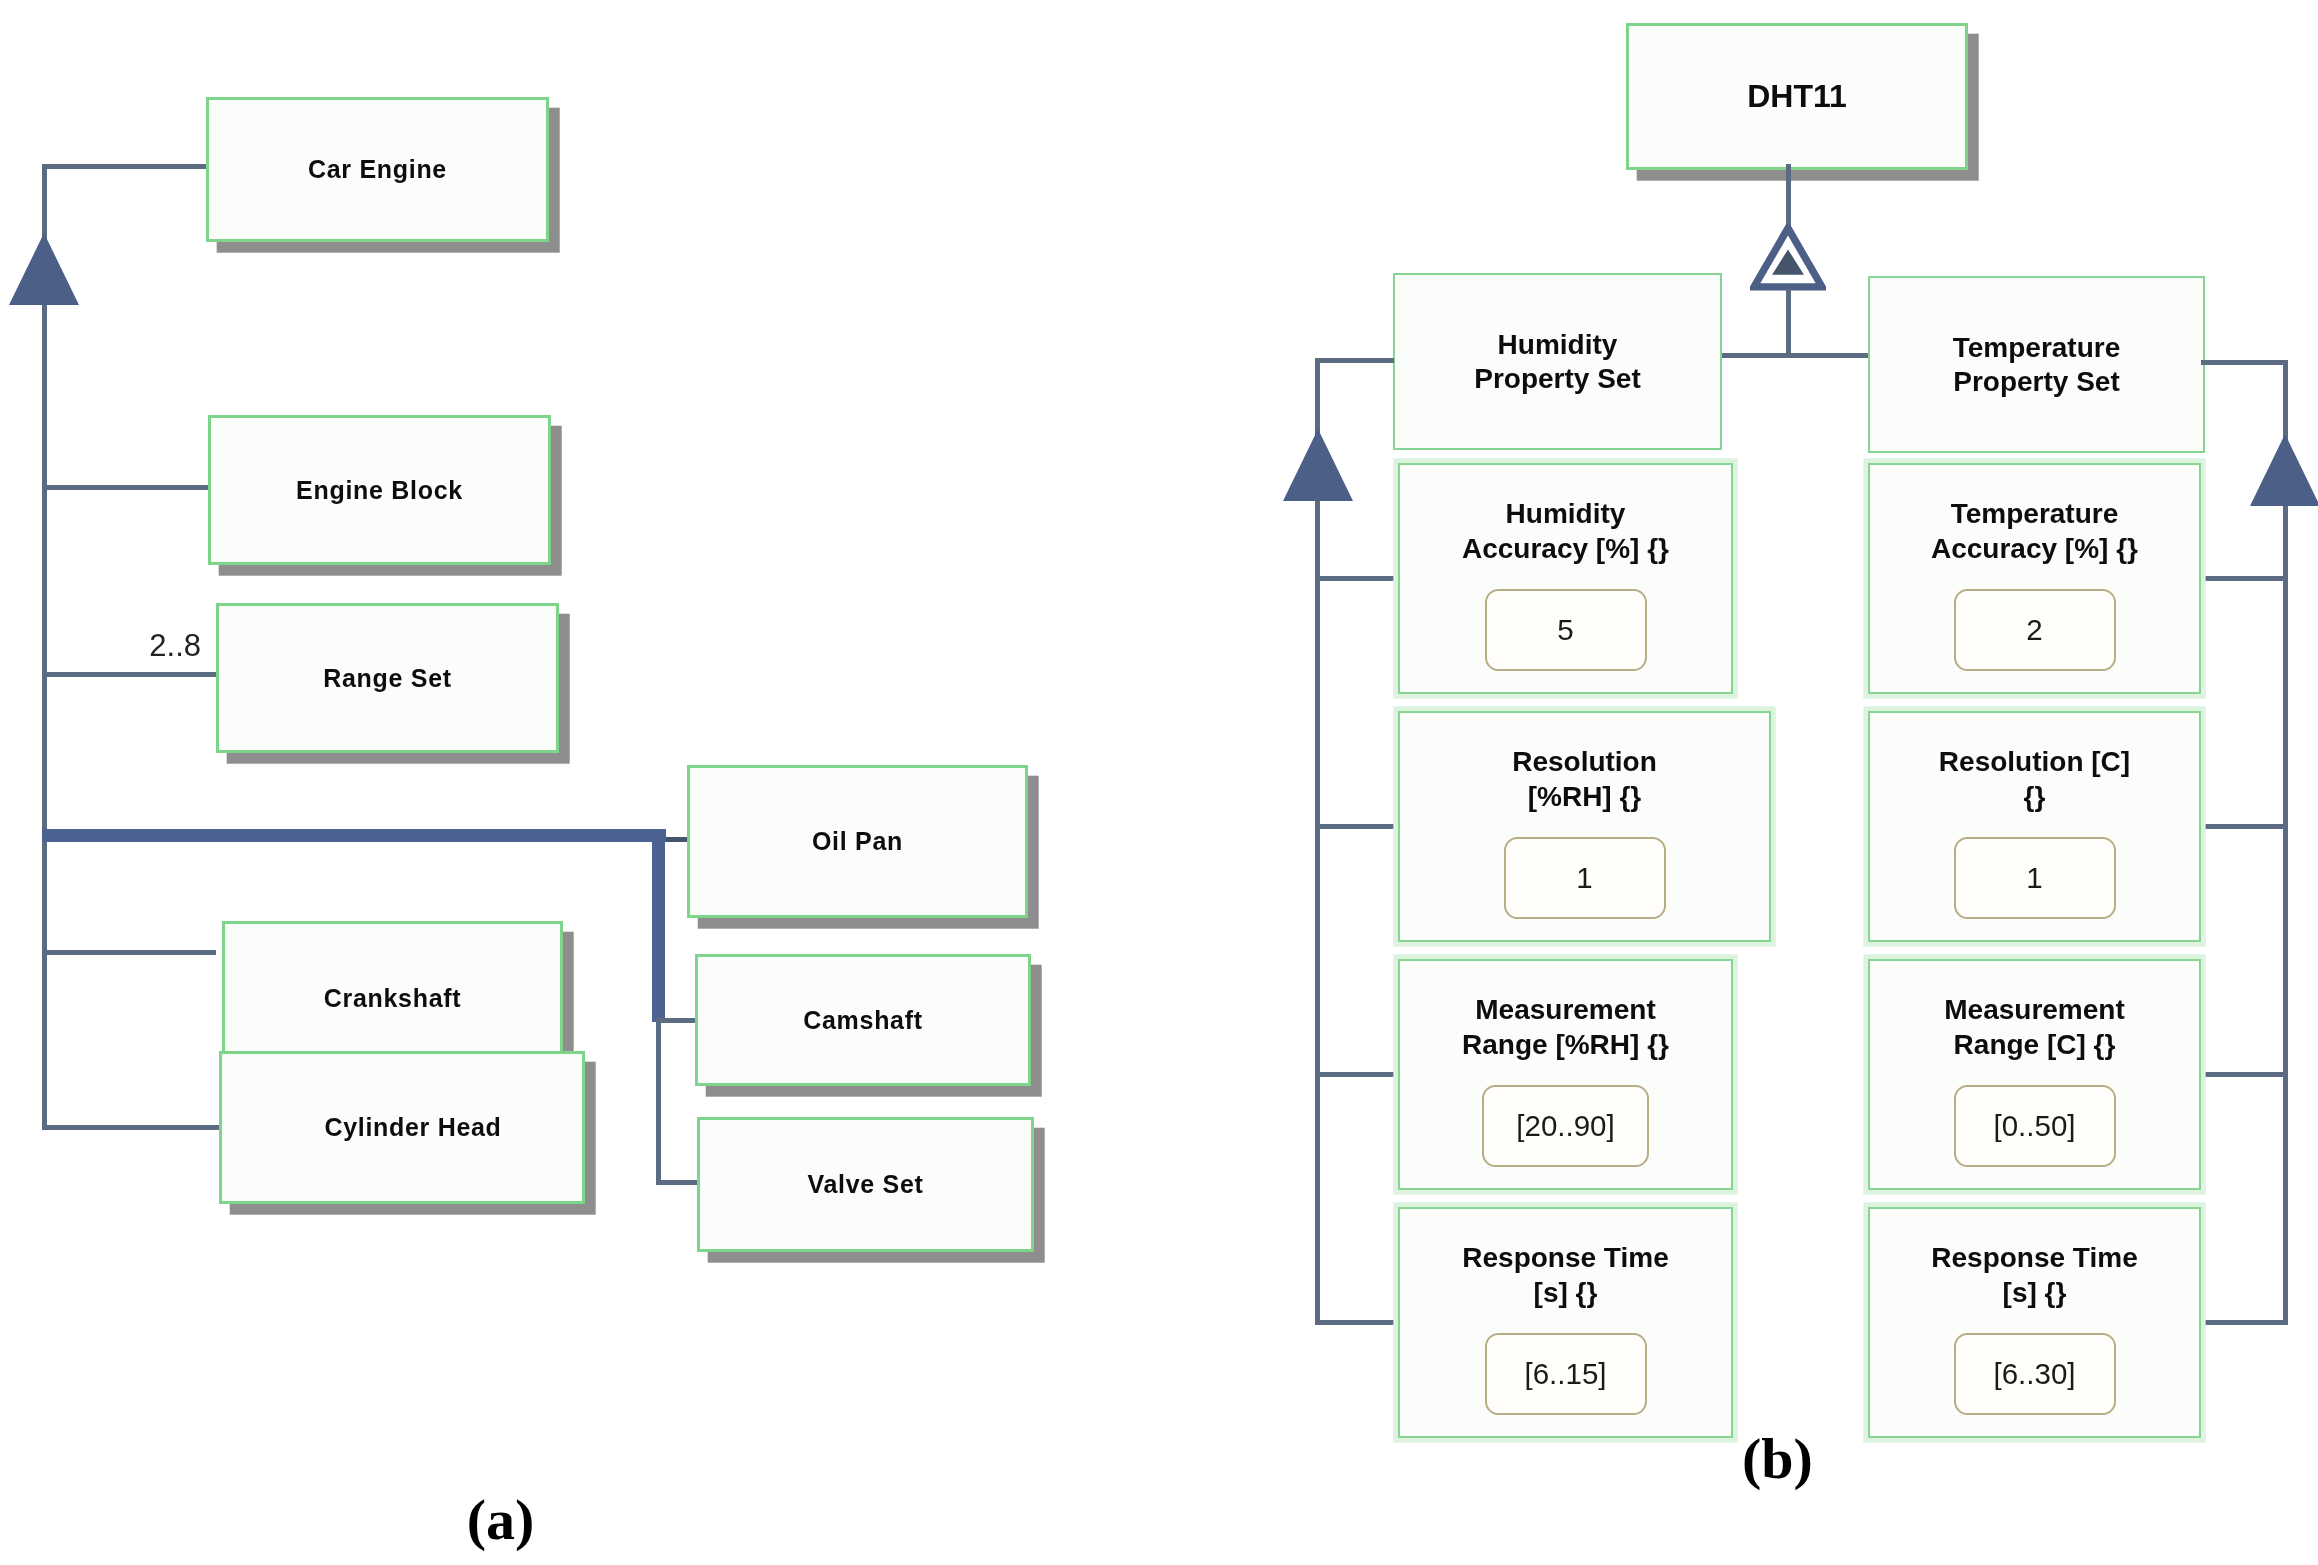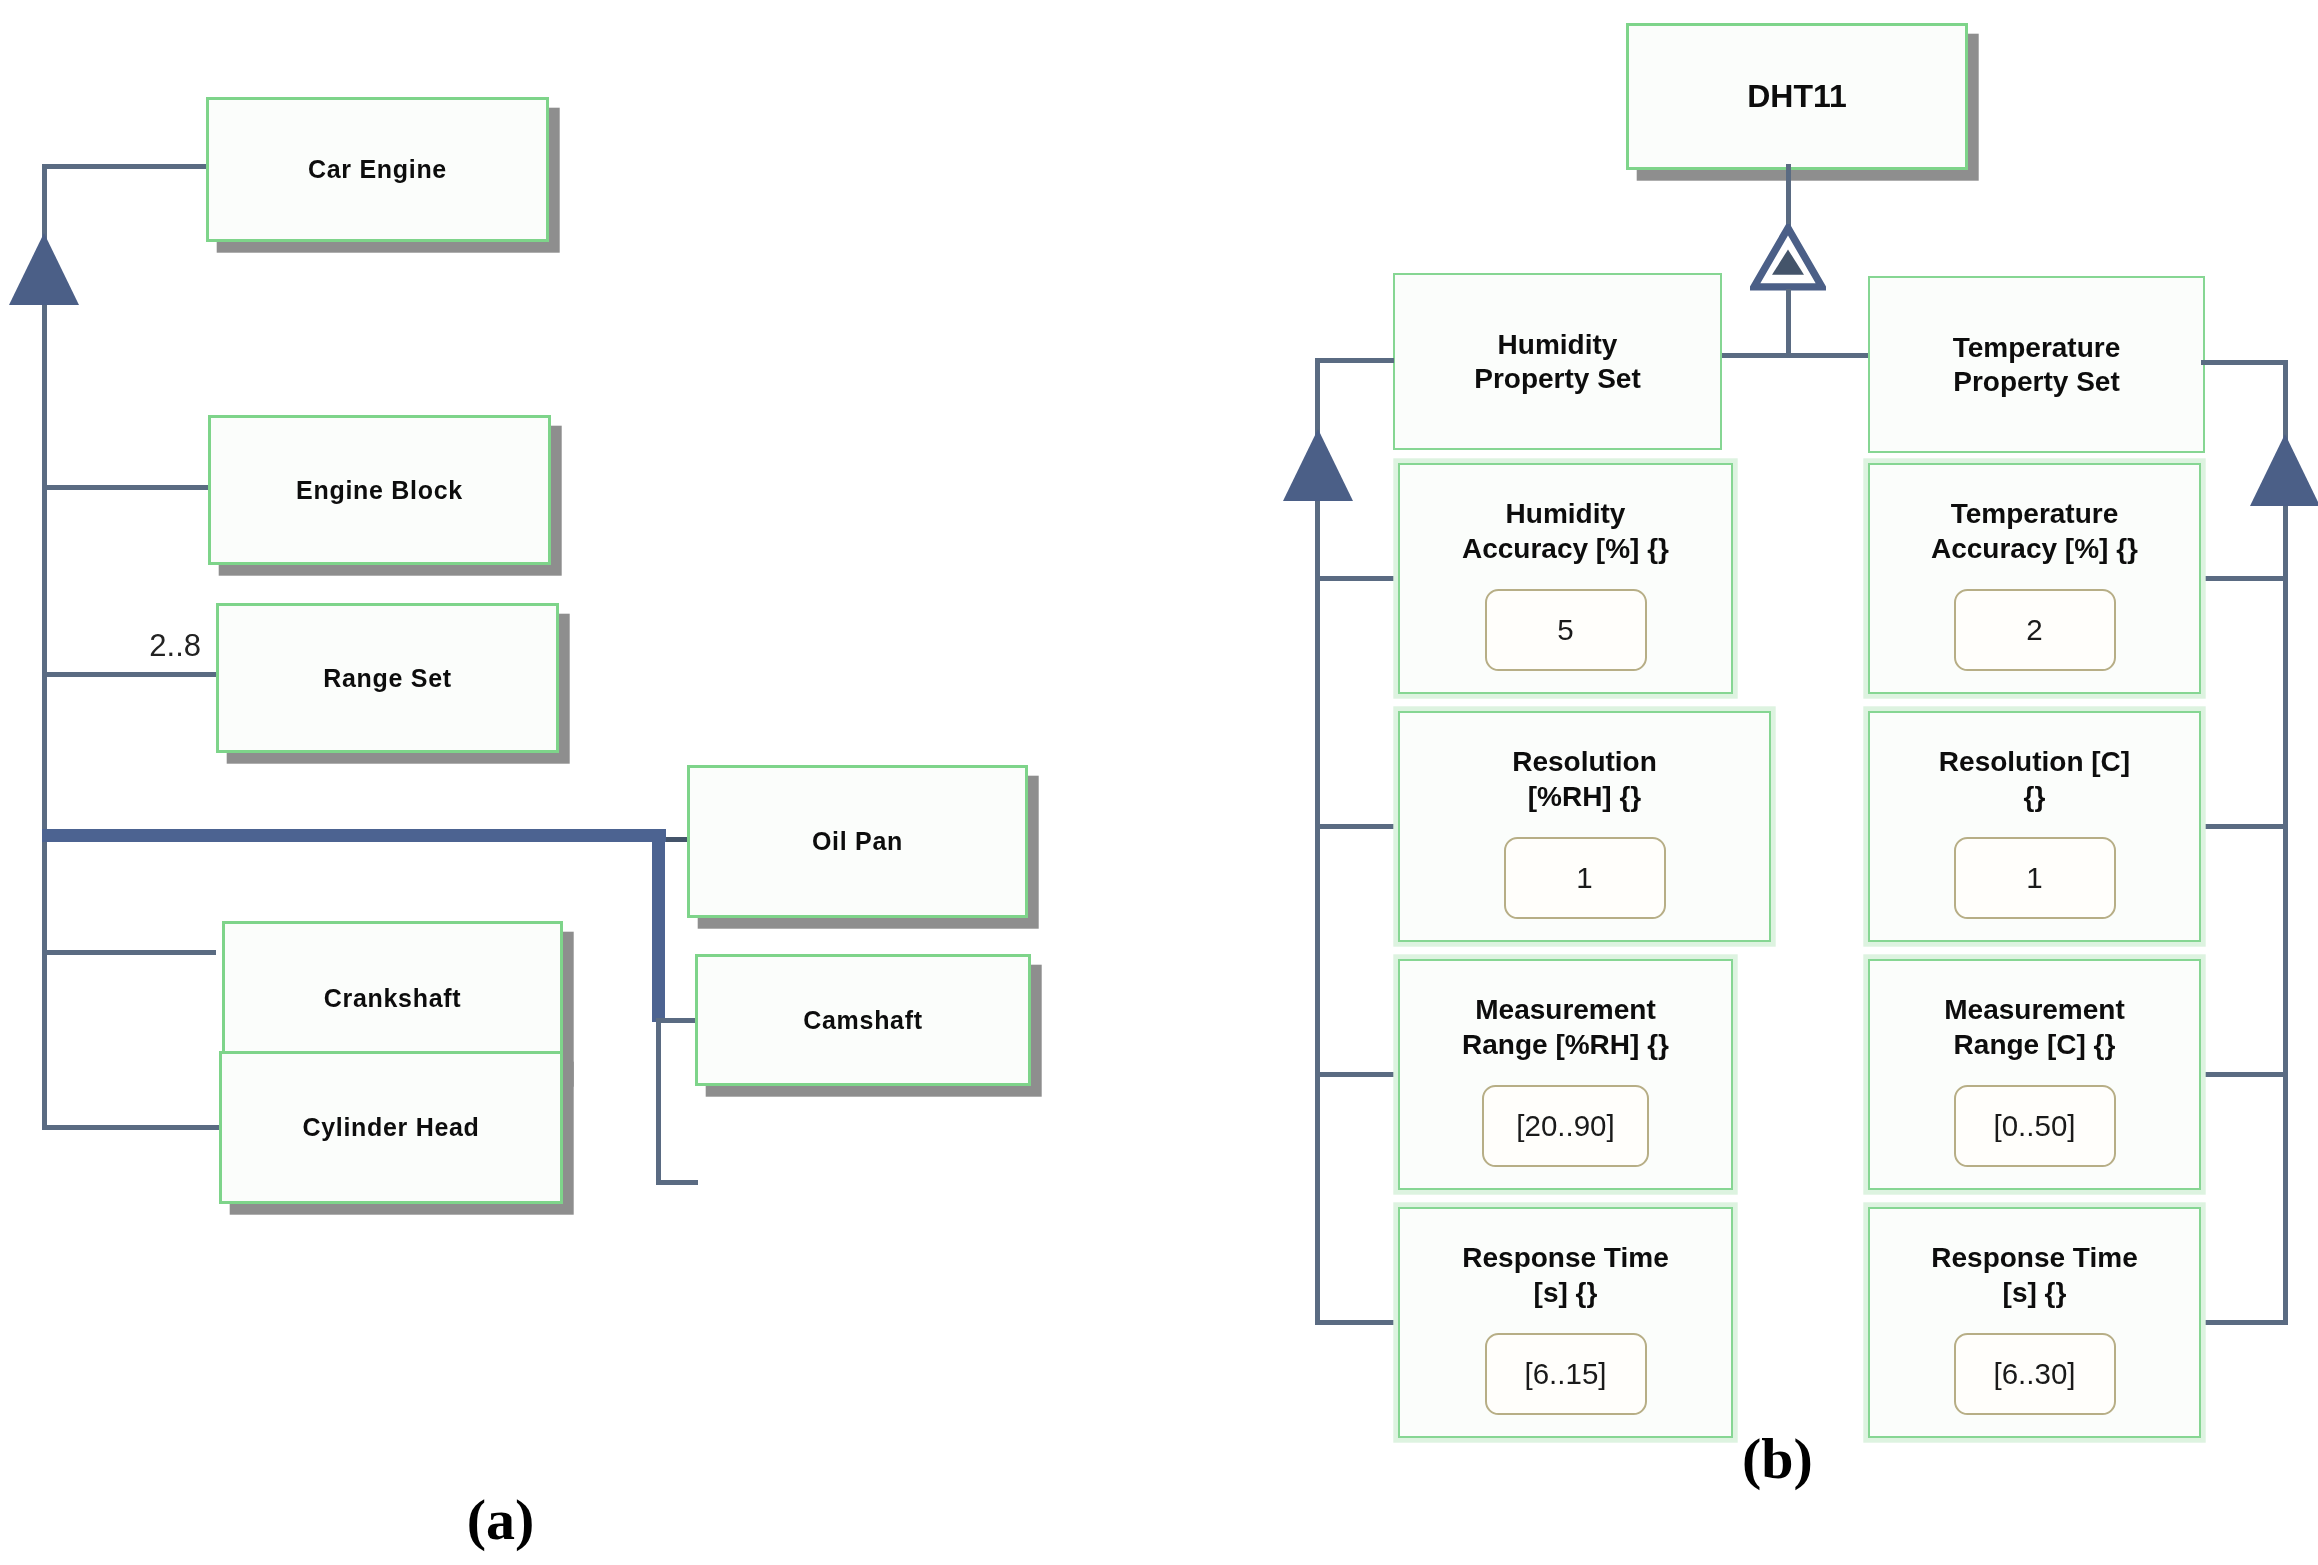--- a/index.html
+++ b/index.html
@@ -109,29 +109,32 @@
   </div>
   <div class="box-a" style="left:208px;top:415px;width:337px;height:144px;">
     <span>Engine Block</span>
   </div>
   <div class="box-a" style="left:216px;top:603px;width:337px;height:144px;">
     <span>Range Set</span>
   </div>
   <div class="box-a" style="left:222px;top:876px;width:335px;height:149px;margin-top:45px;">
     <span>Crankshaft</span>
   </div>
-  <div class="box-a" style="left:219px;top:1051px;width:338px;height:147px;">
+  <div class="box-a" style="left:219px;top:1051px;width:338px;height:147px;padding-left:22px;">
     <span>Cylinder Head</span>
   </div>
 
   <div class="box-a" style="left:687px;top:765px;width:335px;height:147px;">
     <span>Oil Pan</span>
   </div>
   <div class="box-a" style="left:695px;top:954px;width:330px;height:126px;">
     <span>Camshaft</span>
+  </div>
+  <div class="box-a" style="left:697px;top:1117px;width:331px;height:129px;">
+    <span>Valve Set</span>
   </div>
 
   <div class="caption" style="left:400px;top:1486px;">(a)</div>
 
   <div class="box-root" style="left:1626px;top:23.4px;width:336px;height:141px;">
     <span>DHT11</span>
   </div>
 
   <div class="ln" style="left:1786px;top:164px;width:4.7px;height:64px;"></div>
   <svg style="left:1750px;top:224px;" width="76" height="67" viewBox="0 0 114 100">

